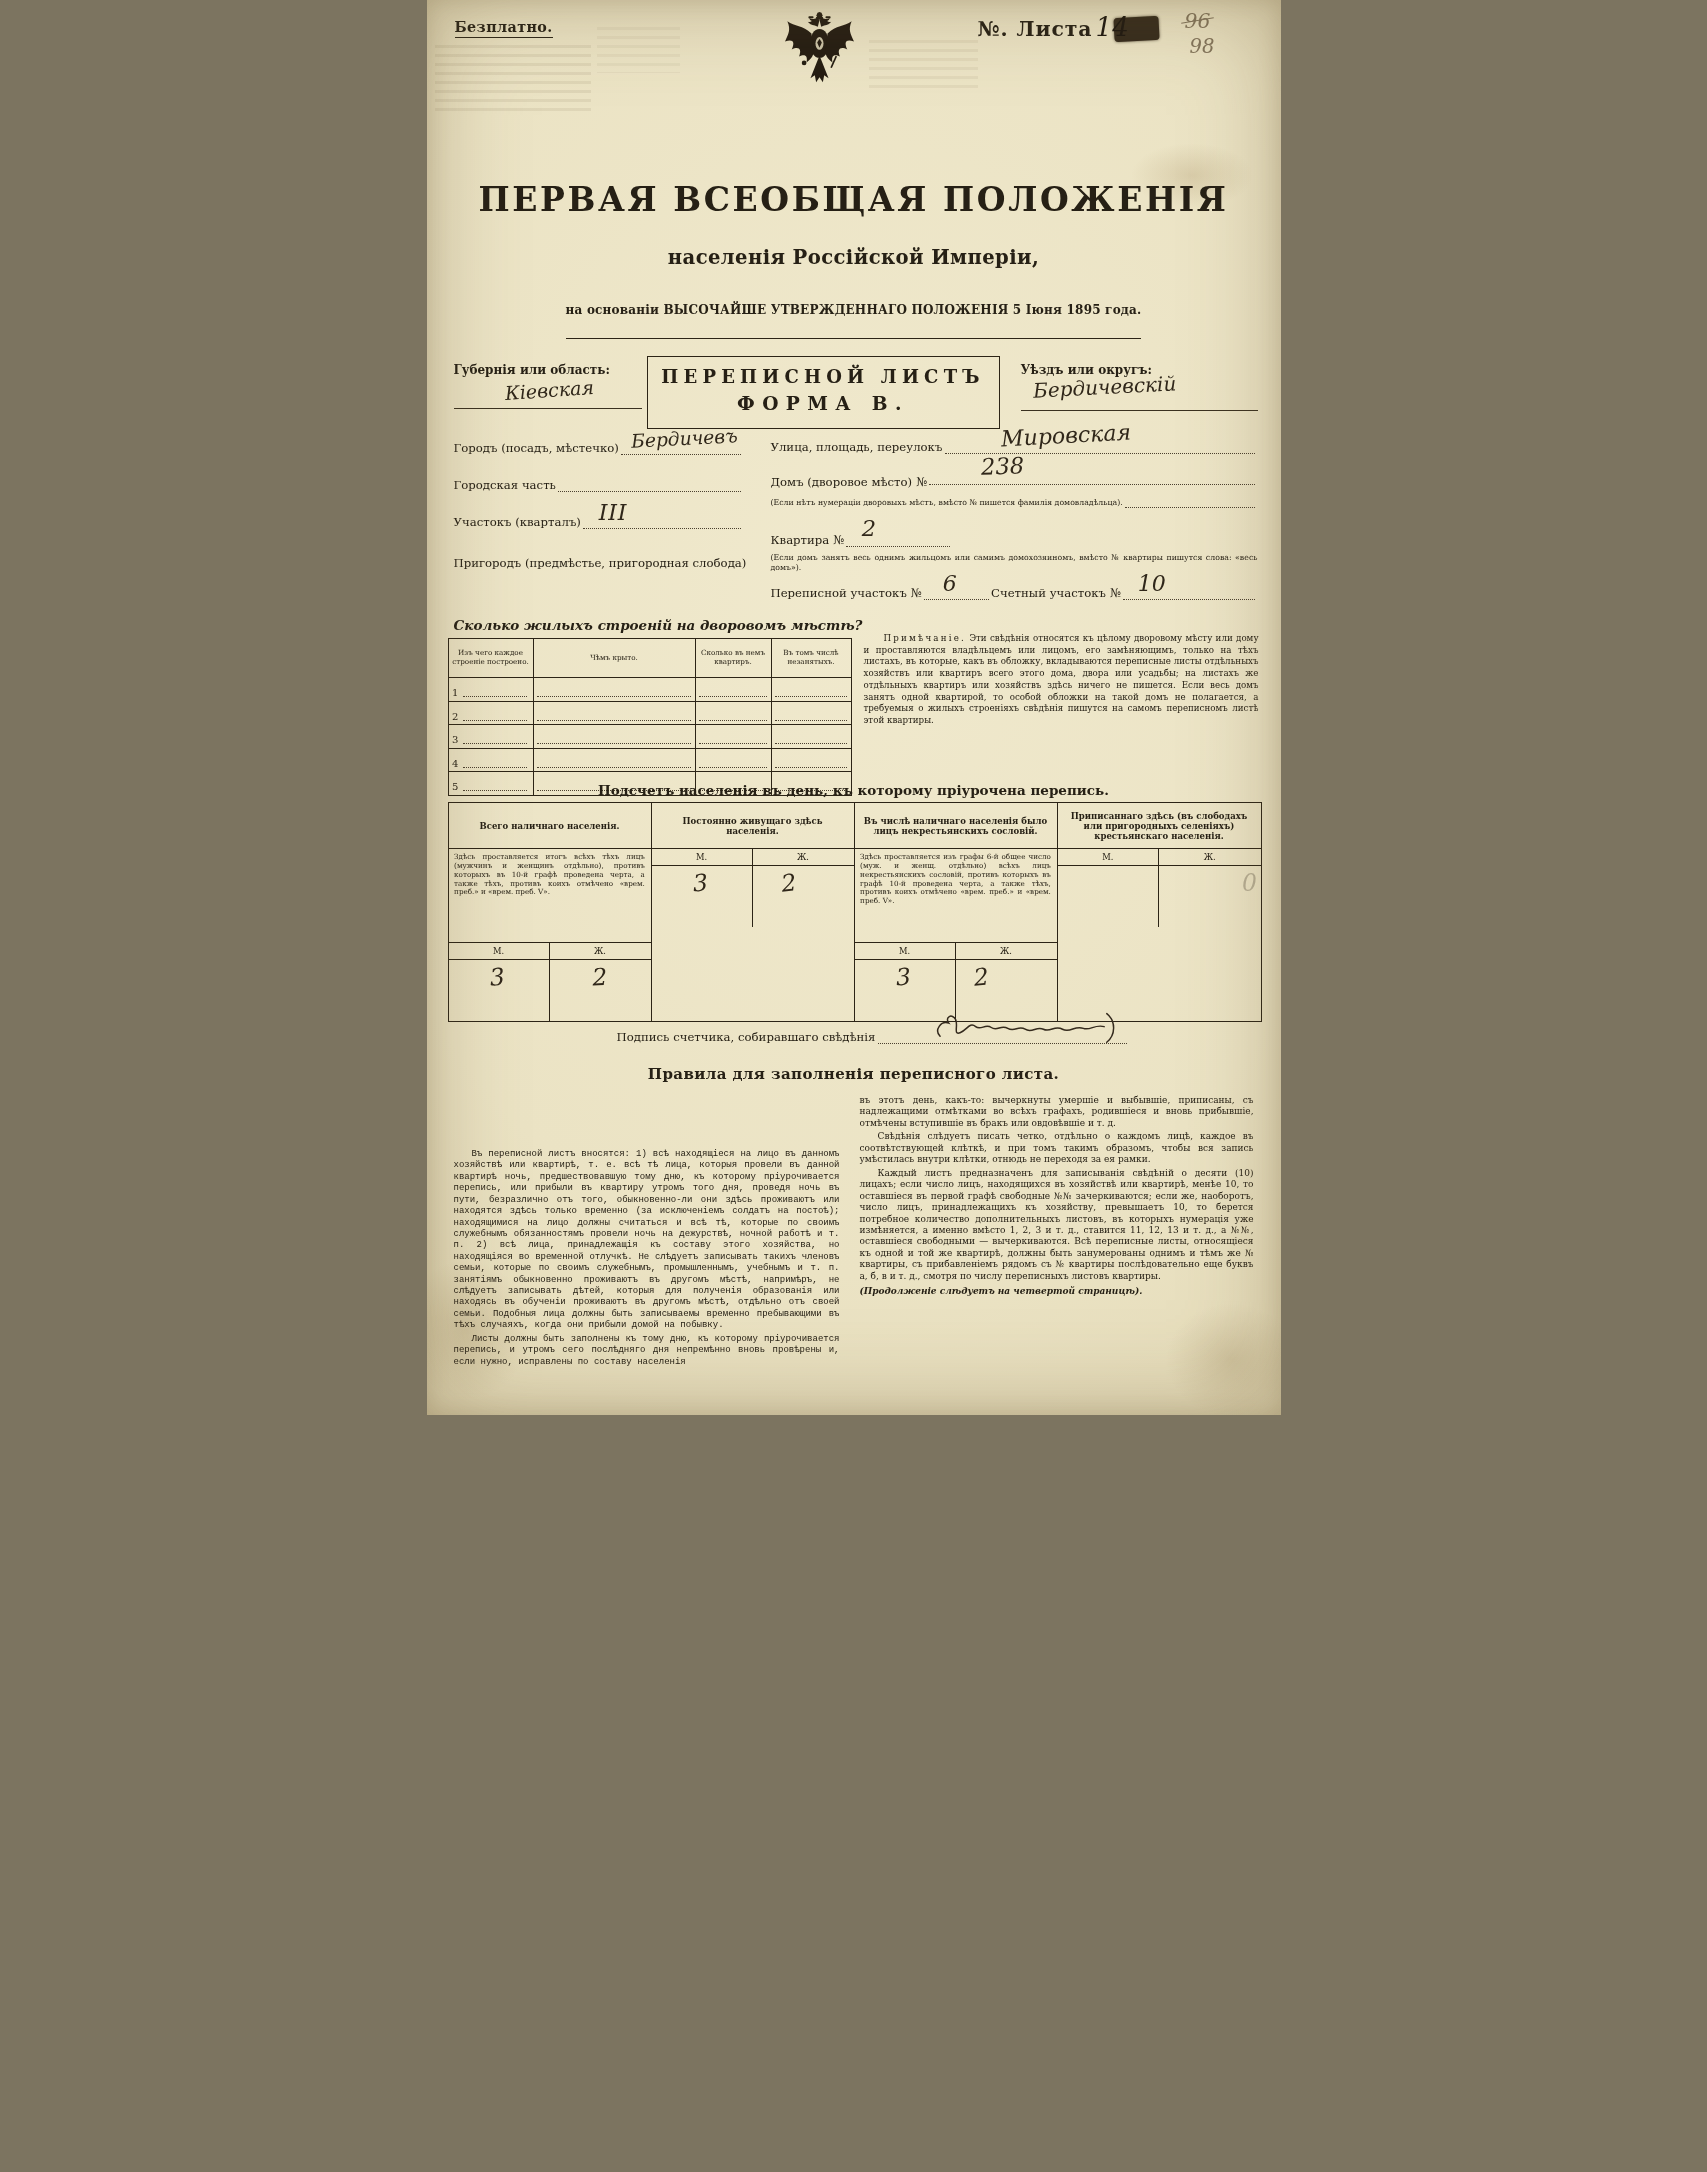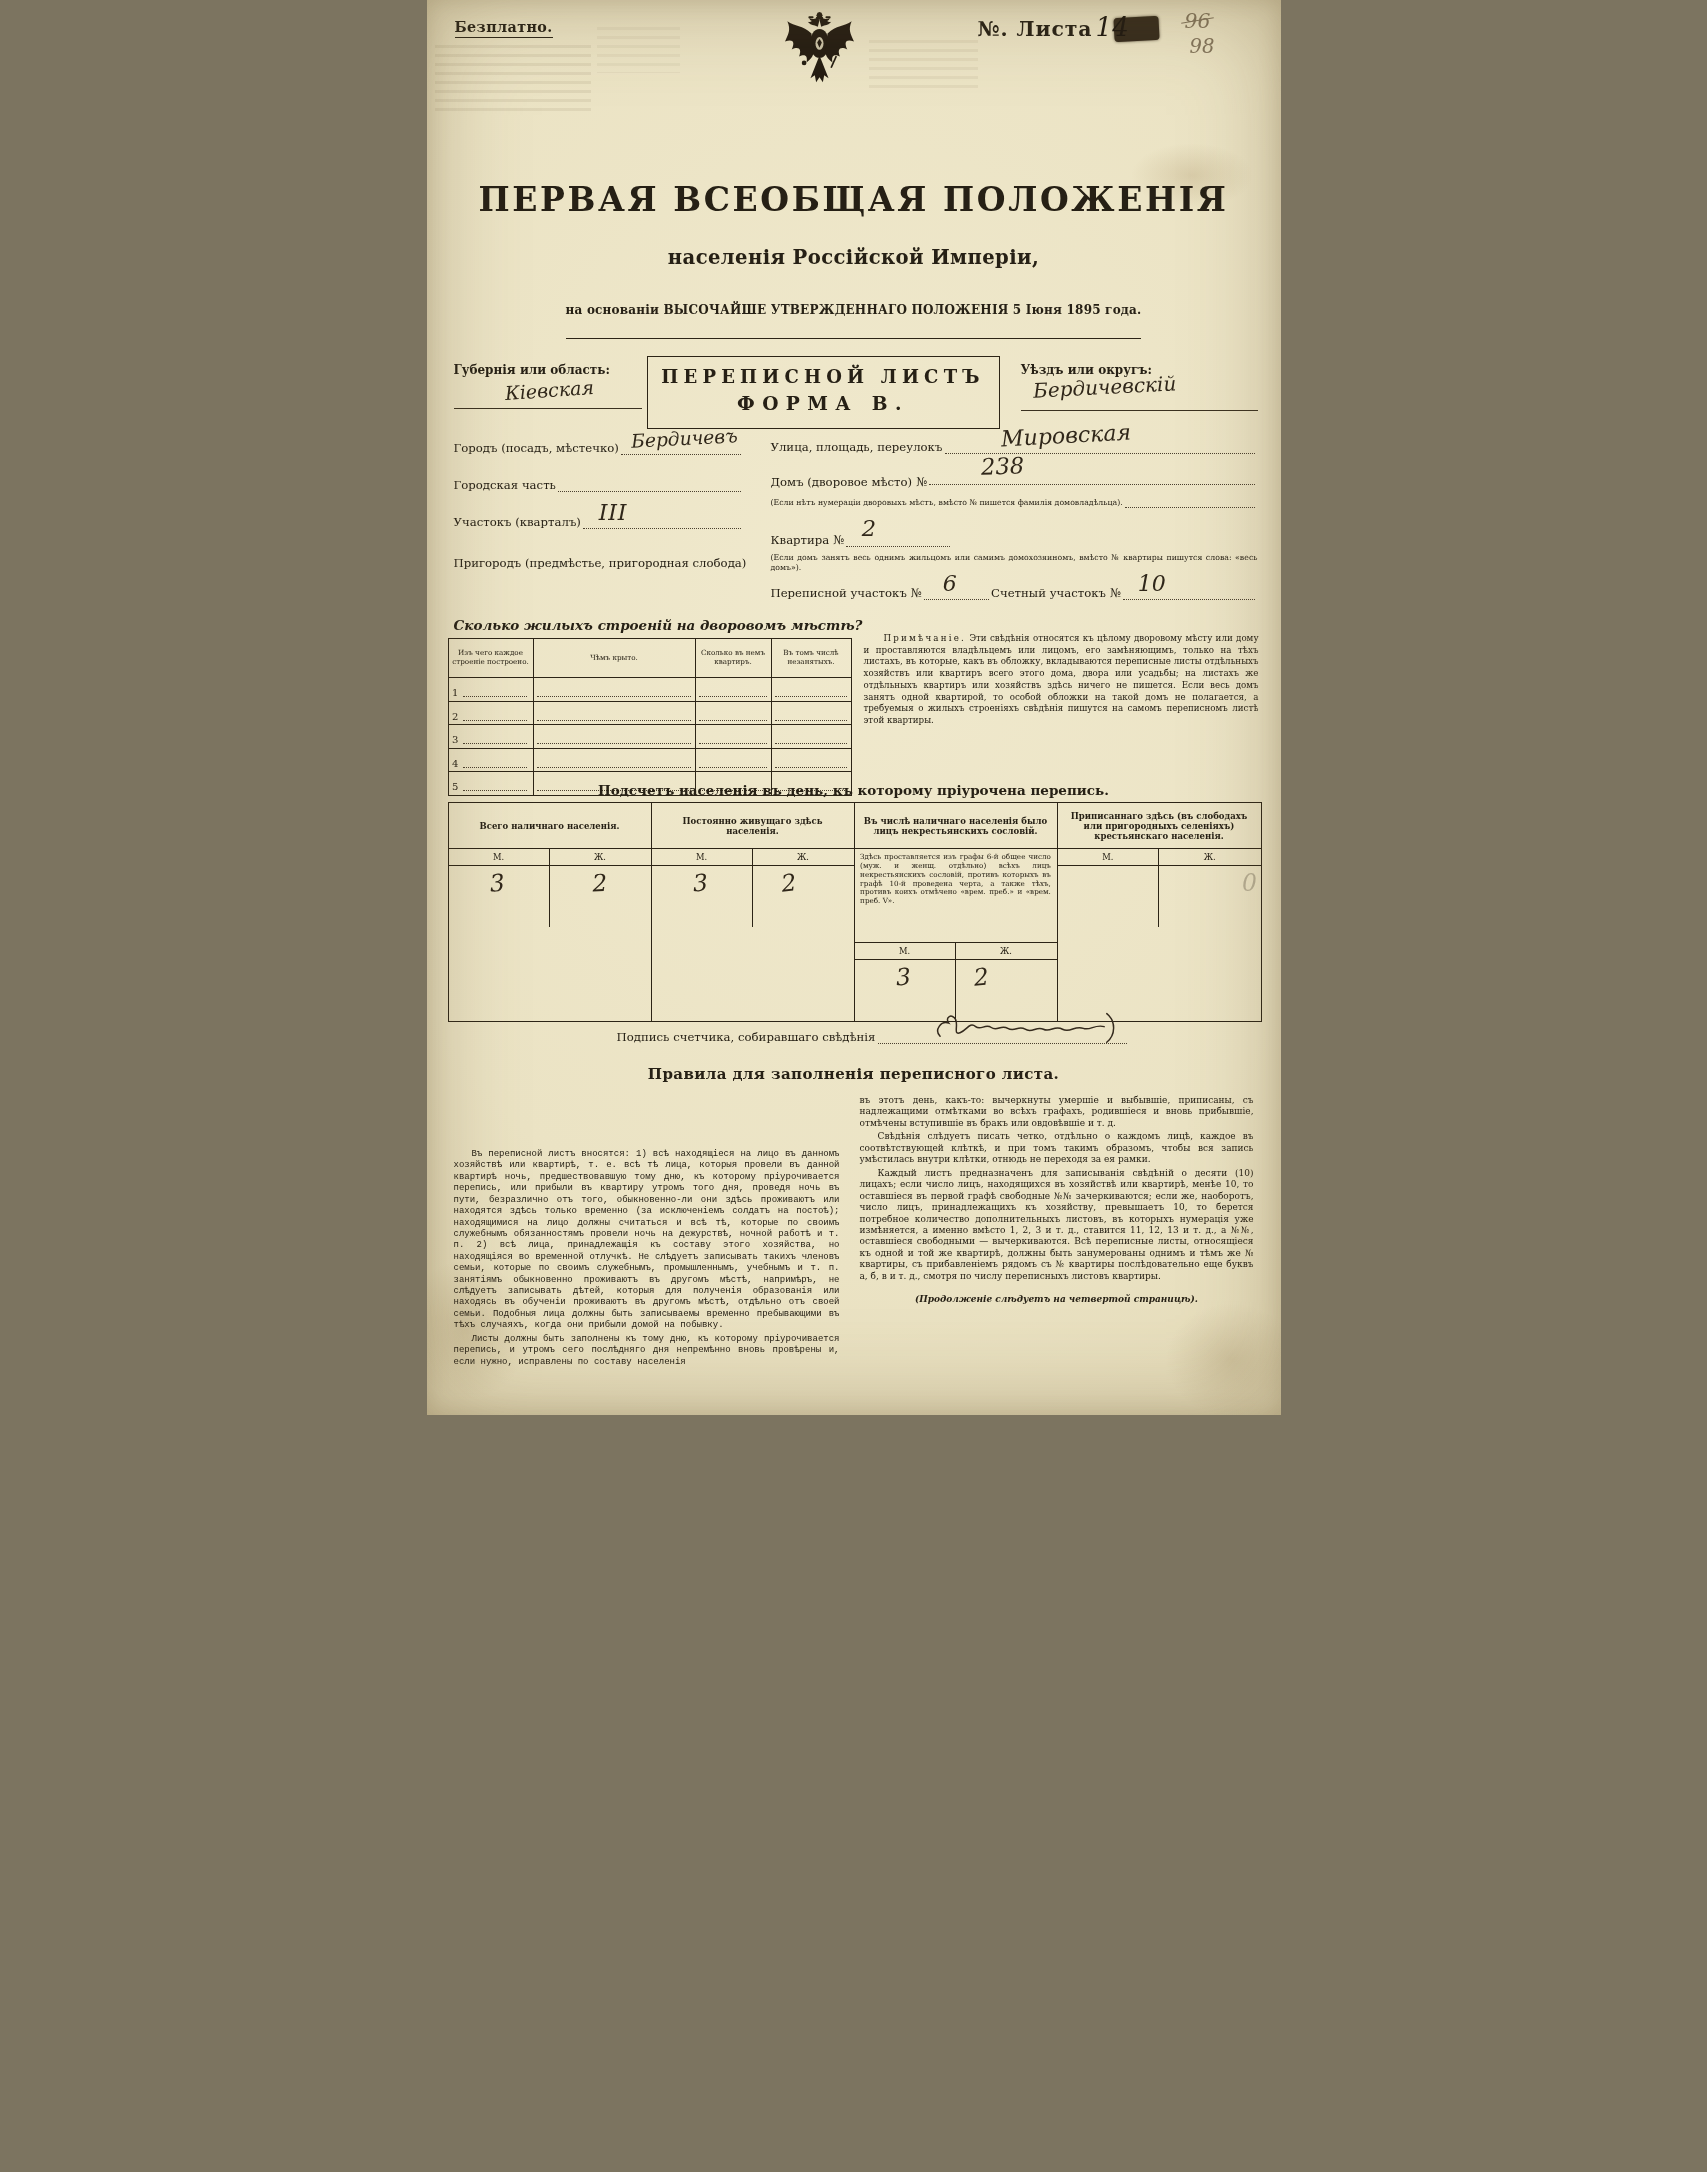--- a/index.html
+++ b/index.html
@@ -303,20 +303,21 @@
   </div>
 
   <div class="abs center" style="top:782px;left:0;">
     <span class="b" style="font-size:13.5px;">Подсчетъ населенія въ день, къ которому пріурочена перепись.</span>
   </div>
 
   <div class="ptable" style="left:21px;top:802px;width:812px;">
 
     <div class="pgroup">
       <div class="g-header">Всего наличнаго населенія.</div>
+      <div class="g-desc">Здѣсь проставляется итогъ всѣхъ тѣхъ лицъ (мужчинъ и женщинъ отдѣльно), противъ которыхъ въ 10-й графѣ проведена черта, а также тѣхъ, противъ коихъ отмѣчено «врем. преб.» и «врем. преб. V».</div>
       <div class="g-mj">
         <span>М.</span>
         <span>Ж.</span>
       </div>
       <div class="g-vals">
         <span class="vcell">
             <span class="hand" style="transform:rotate(-5deg);">3</span>
           </span>
         <span class="vcell">
             <span class="hand" style="transform:rotate(-3deg);">2</span>
@@ -392,18 +393,18 @@
 
   <div class="rules" style="left:27px;top:1149px;width:386px;font-family:Liberation Mono, monospace;">
     <p>Въ переписной листъ вносятся: 1) всѣ находящіеся на лицо въ данномъ хозяйствѣ или квартирѣ, т. е. всѣ тѣ лица, которыя провели въ данной квартирѣ ночь, предшествовавшую тому дню, къ которому пріурочивается перепись, или прибыли въ квартиру утромъ того дня, проведя ночь въ пути, безразлично отъ того, обыкновенно-ли они здѣсь проживаютъ или находятся здѣсь только временно (за исключеніемъ солдатъ на постоѣ); находящимися на лицо должны считаться и всѣ тѣ, которые по своимъ служебнымъ обязанностямъ провели ночь на дежурствѣ, ночной работѣ и т. п. 2) всѣ лица, принадлежащія къ составу этого хозяйства, но находящіяся во временной отлучкѣ. Не слѣдуетъ записывать такихъ членовъ семьи, которые по своимъ служебнымъ, промышленнымъ, учебнымъ и т. п. занятіямъ обыкновенно проживаютъ въ другомъ мѣстѣ, напримѣръ, не слѣдуетъ записывать дѣтей, которыя для полученія образованія или находясь въ обученіи проживаютъ въ другомъ мѣстѣ, отдѣльно отъ своей семьи. Подобныя лица должны быть записываемы временно пребывающими въ тѣхъ случаяхъ, когда они прибыли домой на побывку.</p>
     <p>Листы должны быть заполнены къ тому дню, къ которому пріурочивается перепись, и утромъ сего послѣдняго дня непремѣнно вновь провѣрены и, если нужно, исправлены по составу населенія</p>
   </div>
 
   <div class="rules" style="left:433px;top:1095px;width:394px;">
     <p class="noindent">въ этотъ день, какъ-то: вычеркнуты умершіе и выбывшіе, приписаны, съ надлежащими отмѣтками во всѣхъ графахъ, родившіеся и вновь прибывшіе, отмѣчены вступившіе въ бракъ или овдовѣвшіе и т. д.</p>
     <p>Свѣдѣнія слѣдуетъ писать четко, отдѣльно о каждомъ лицѣ, каждое въ соотвѣтствующей клѣткѣ, и при томъ такимъ образомъ, чтобы вся запись умѣстилась внутри клѣтки, отнюдь не переходя за ея рамки.</p>
     <p>Каждый листъ предназначенъ для записыванія свѣдѣній о десяти (10) лицахъ; если число лицъ, находящихся въ хозяйствѣ или квартирѣ, менѣе 10, то оставшіеся въ первой графѣ свободные №№ зачеркиваются; если же, наоборотъ, число лицъ, принадлежащихъ къ хозяйству, превышаетъ 10, то берется потребное количество дополнительныхъ листовъ, въ которыхъ нумерація уже измѣняется, а именно вмѣсто 1, 2, 3 и т. д., ставится 11, 12, 13 и т. д., а №№, оставшіеся свободными — вычеркиваются. Всѣ переписные листы, относящіеся къ одной и той же квартирѣ, должны быть занумерованы однимъ и тѣмъ же № квартиры, съ прибавленіемъ рядомъ съ № квартиры послѣдовательно еще буквъ а, б, в и т. д., смотря по числу переписныхъ листовъ квартиры.</p>
-    <p style="text-indent:0;text-align:center;font-style:italic;font-weight:bold;margin-top:12px;">(Продолженіе слѣдуетъ на четвертой страницѣ).</p>
+    <p style="text-indent:0;text-align:left;font-style:italic;font-weight:bold;margin-top:4px;">(Продолженіе слѣдуетъ на четвертой страницѣ).</p>
   </div>
 
   <div class="vignette"></div>
 </div>
 
 
 </body></html>

